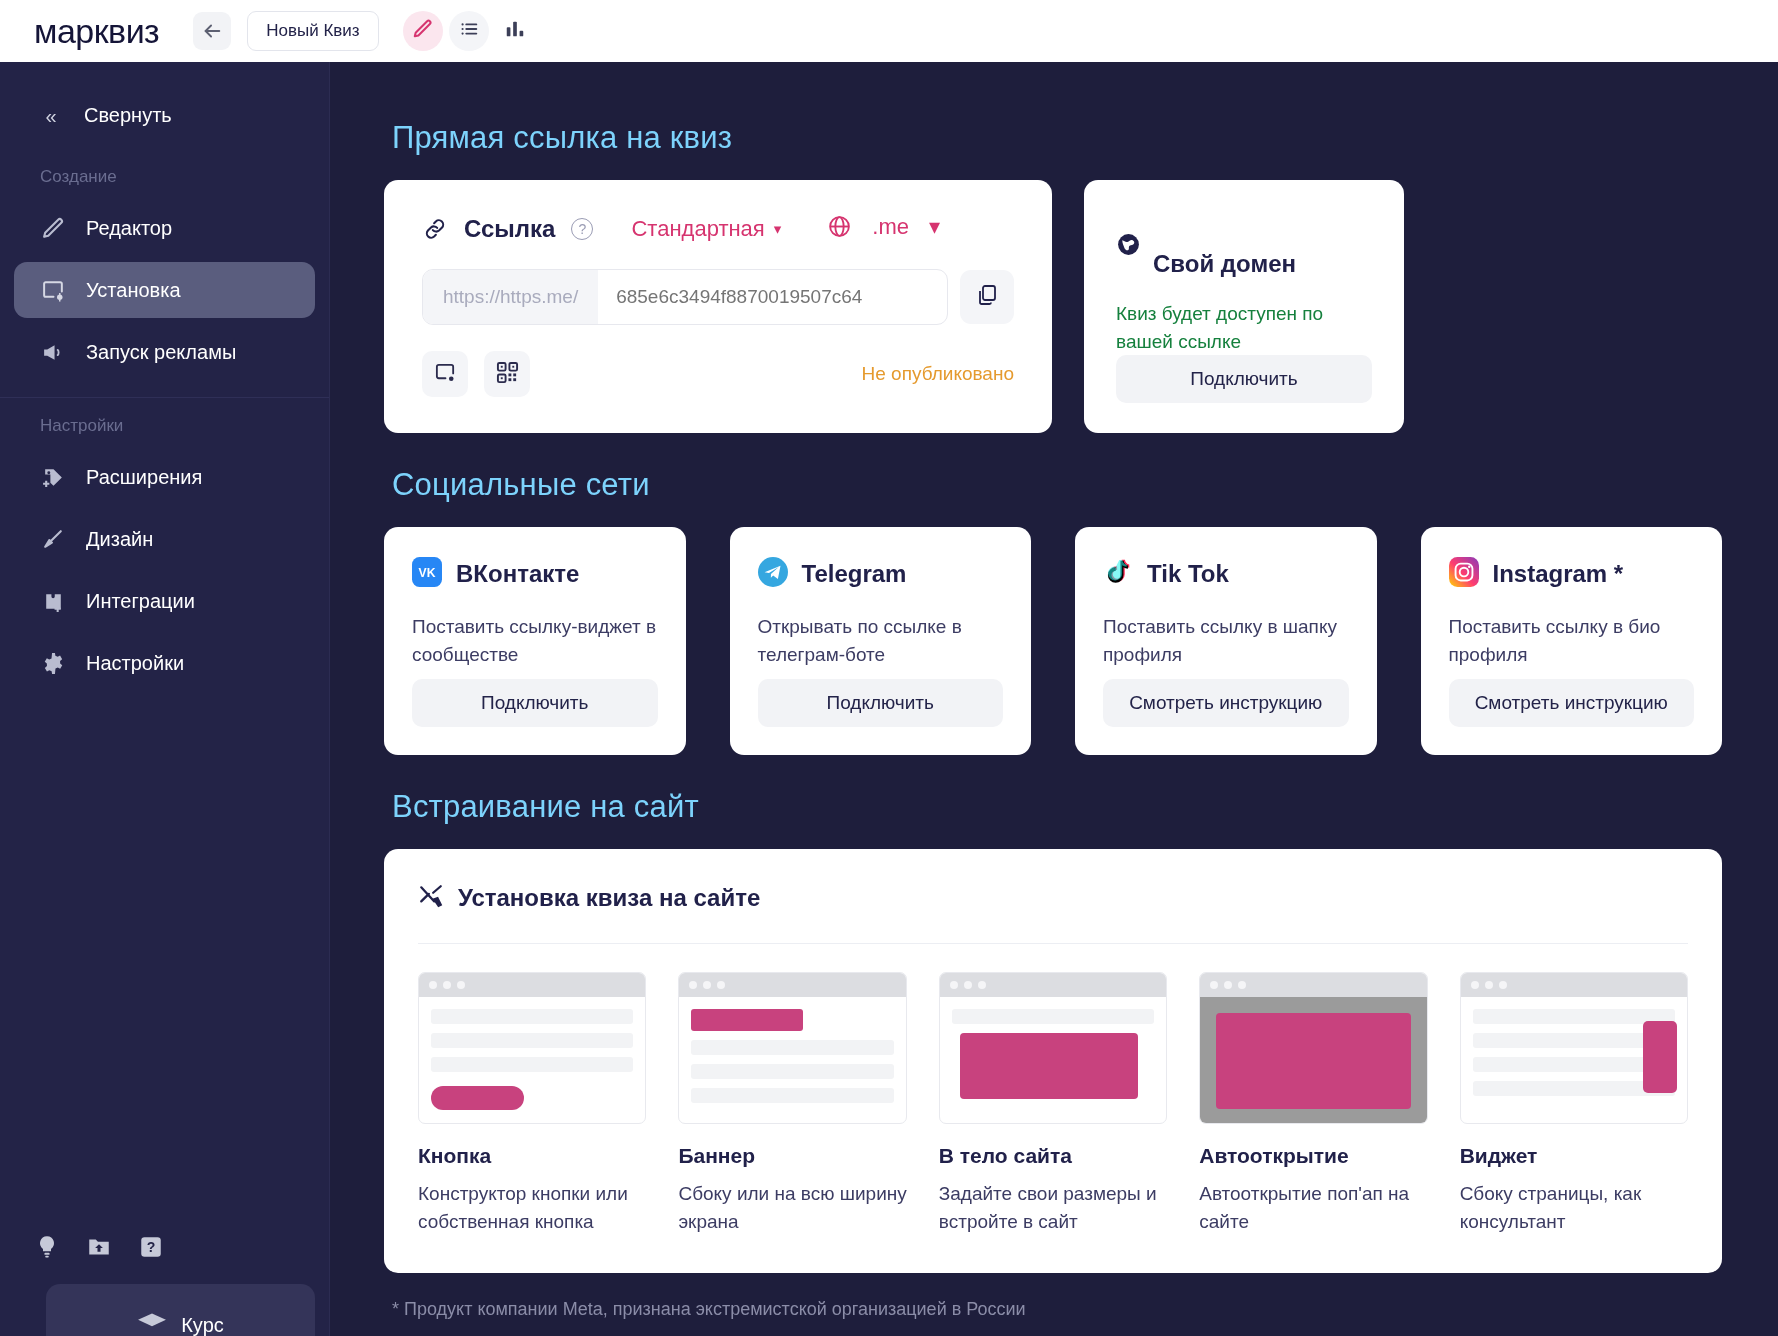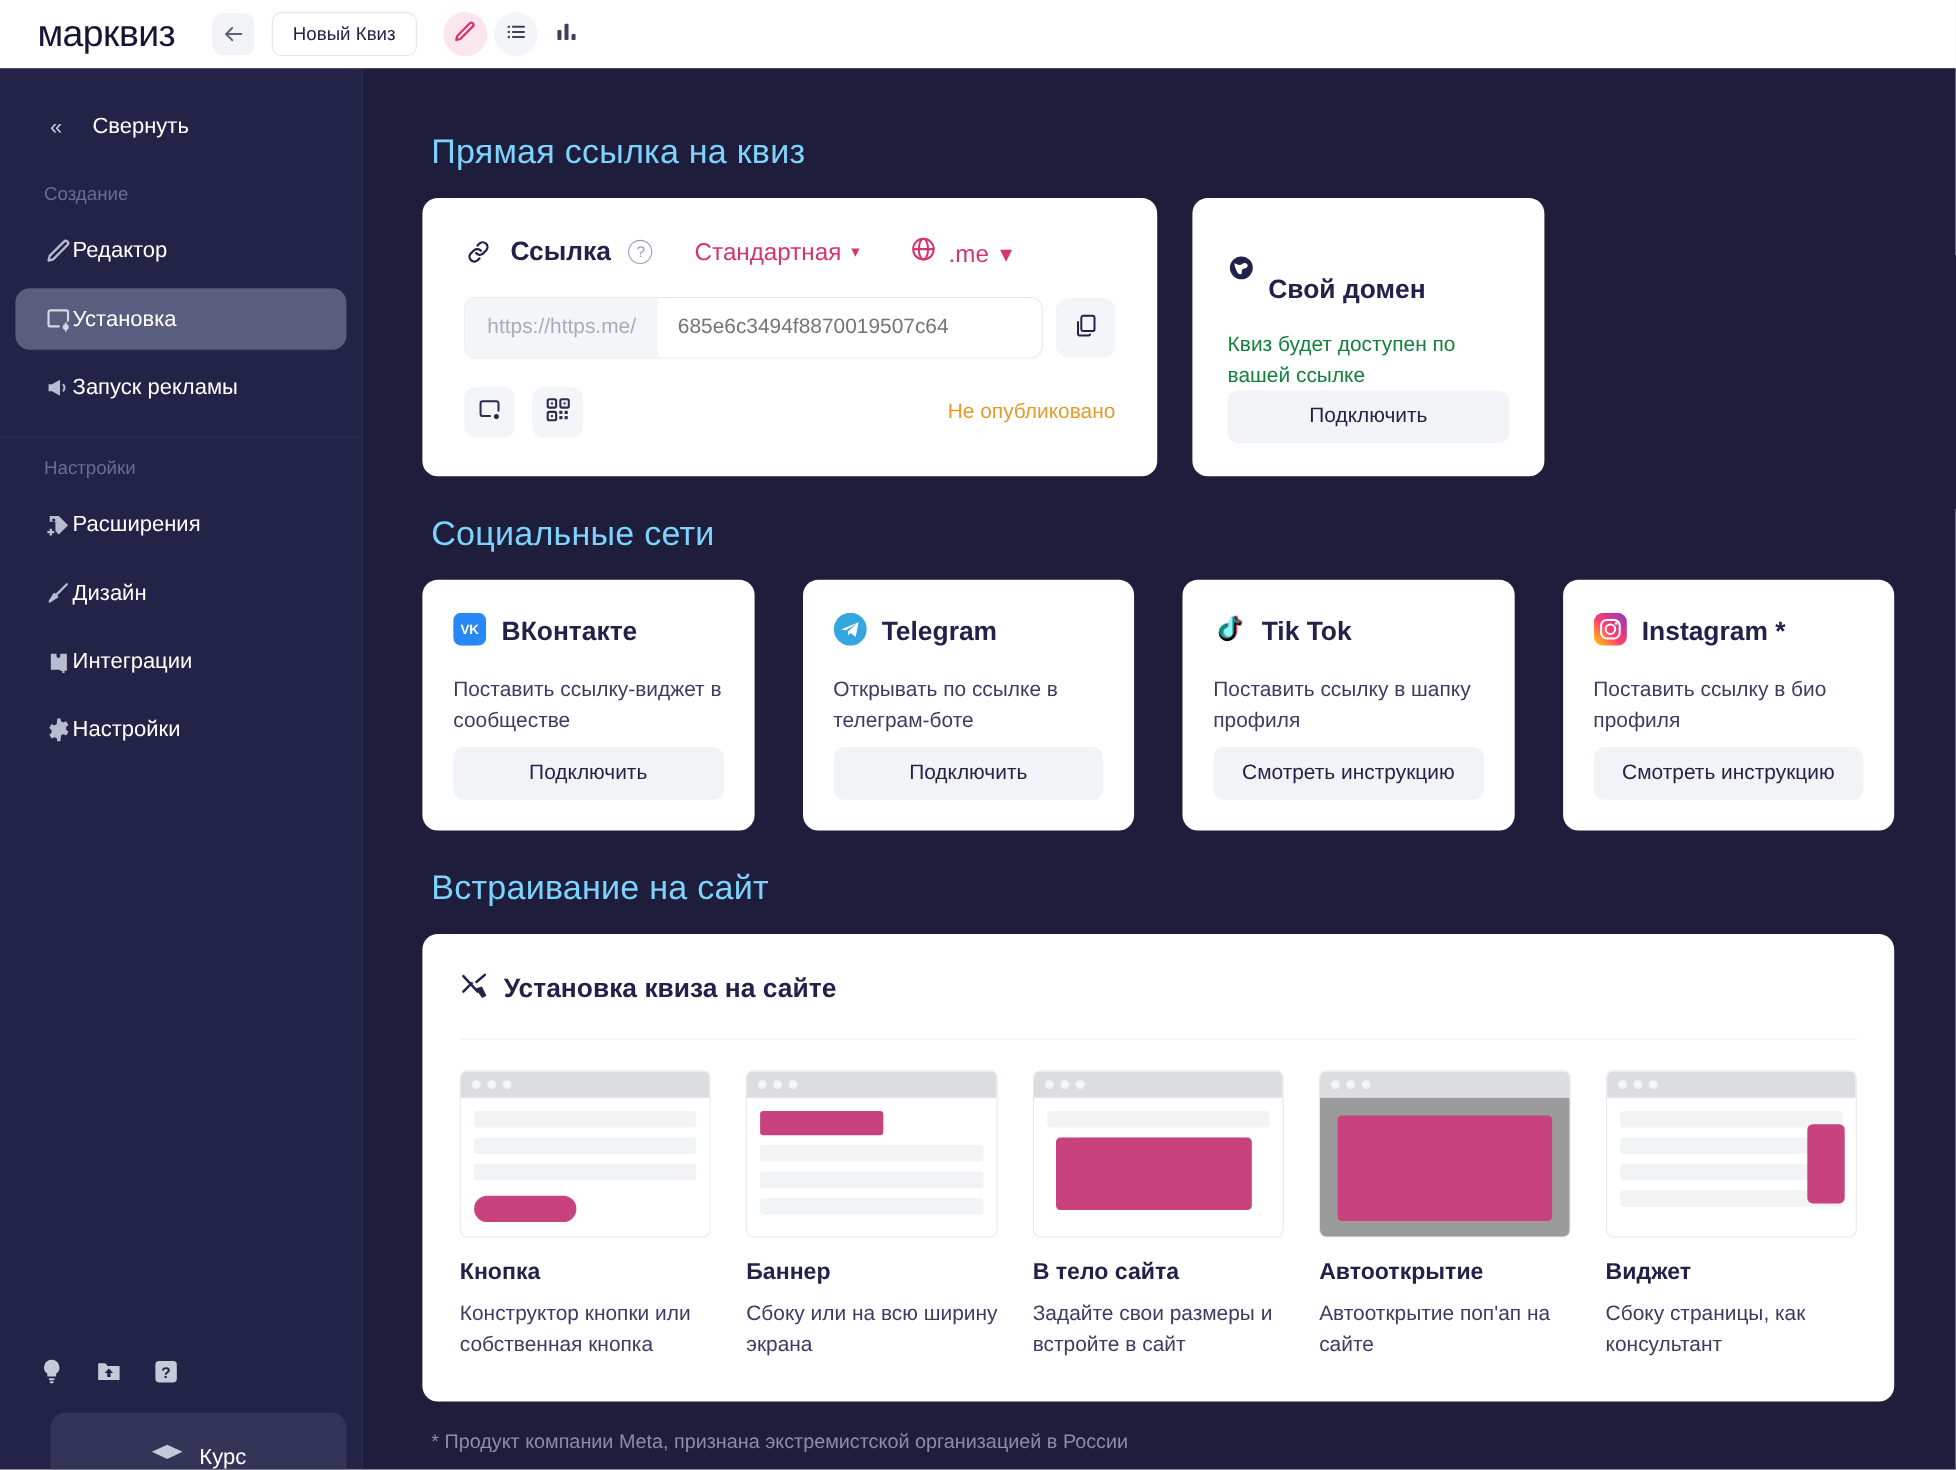--- a/index.html
+++ b/index.html
@@ -71,21 +71,21 @@
     padding: 8px 0 8px 40px; margin-bottom: 18px;
     cursor: pointer;
   }
   .sb-collapse .chev { color: #cfd2e0; font-size: 20px; line-height: 1; width: 22px; text-align: center;}
   .sb-collapse span.txt { color: #ffffff; font-size: 20px; }
   .sb-group-label {
     color: #6a6d90; font-size: 17px;
     padding: 0 0 0 40px; margin: 14px 0 10px;
   }
   .sb-item {
-    display: flex; align-items: center; 
+    display: flex; align-items: center; gap: 20px;
     height: 56px; margin: 3px 14px; padding-left: 26px;
     border-radius: 13px; cursor: pointer;
   }
   .sb-item .ico { width: 26px; height: 26px; display:flex; align-items:center; justify-content:center; flex: 0 0 26px; }
   .sb-item .lbl { color: #ffffff; font-size: 20px; white-space: nowrap; }
   .sb-item.selected { background: #5a5d7e; }
   .sb-sep { height: 1px; background: #2f2f57; margin: 14px 0 4px; }
   .sb-bottom {
     margin-top: auto;
     padding: 0 0 0 32px;
@@ -131,21 +131,21 @@
     width: 22px; height: 22px; border-radius: 50%;
     border: 1.6px solid #9a9cb4; color: #9a9cb4;
     font-size: 14px; display: flex; align-items: center; justify-content: center;
     margin-left: 4px; cursor: pointer;
   }
   .pill-select {
     display: flex; align-items: center; gap: 9px;
     color: #d6346f; font-size: 22px; cursor: pointer; margin-left: 26px;
   }
   .pill-select .caret { font-size: 15px; }
-  .dom-select { margin-left: 34px; display: flex; align-items: flex-end; gap: 10px; cursor: pointer; }
+  .dom-select { margin-left: 34px; display: flex; align-items: flex-start; gap: 20px; cursor: pointer; }
   .dom-select .dt { color: #d6346f; font-size: 22px; }
 
   .url-row { display: flex; align-items: center; gap: 12px; margin-top: 26px; }
   .url-box {
     flex: 1 1 auto; height: 56px; display: flex; align-items: stretch;
     border: 1px solid #e7e8ee; border-radius: 11px; overflow: hidden;
     background: #ffffff;
   }
   .url-prefix {
     background: #f4f5f8; color: #a9abbd; font-size: 19px;

